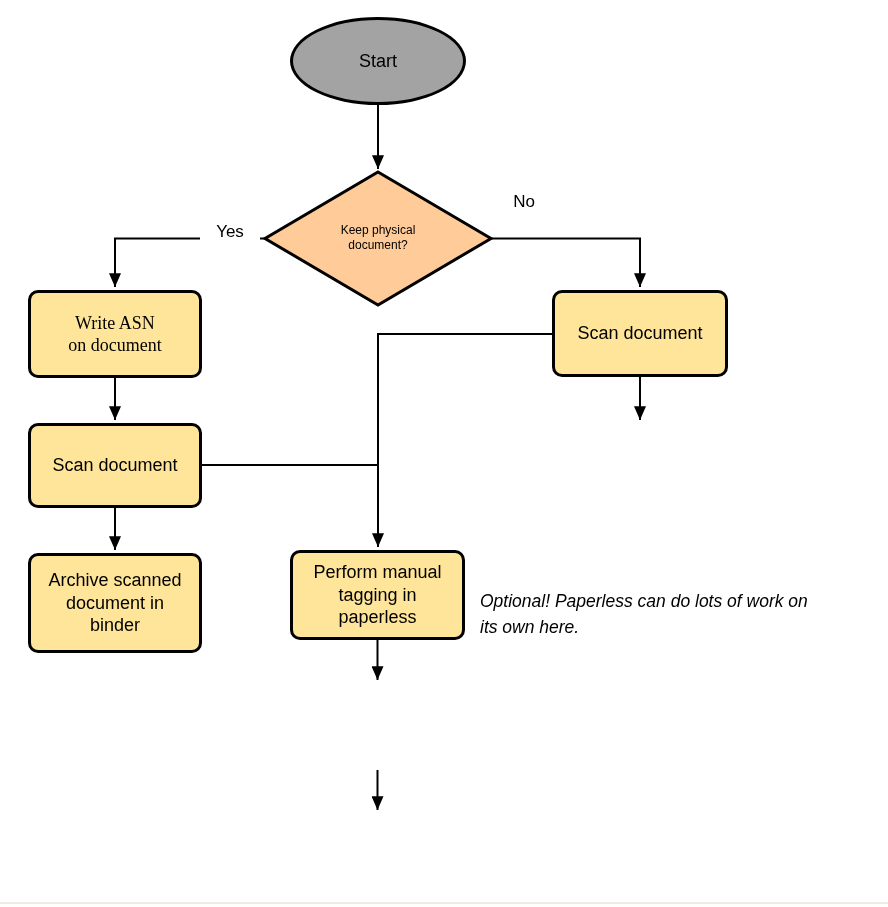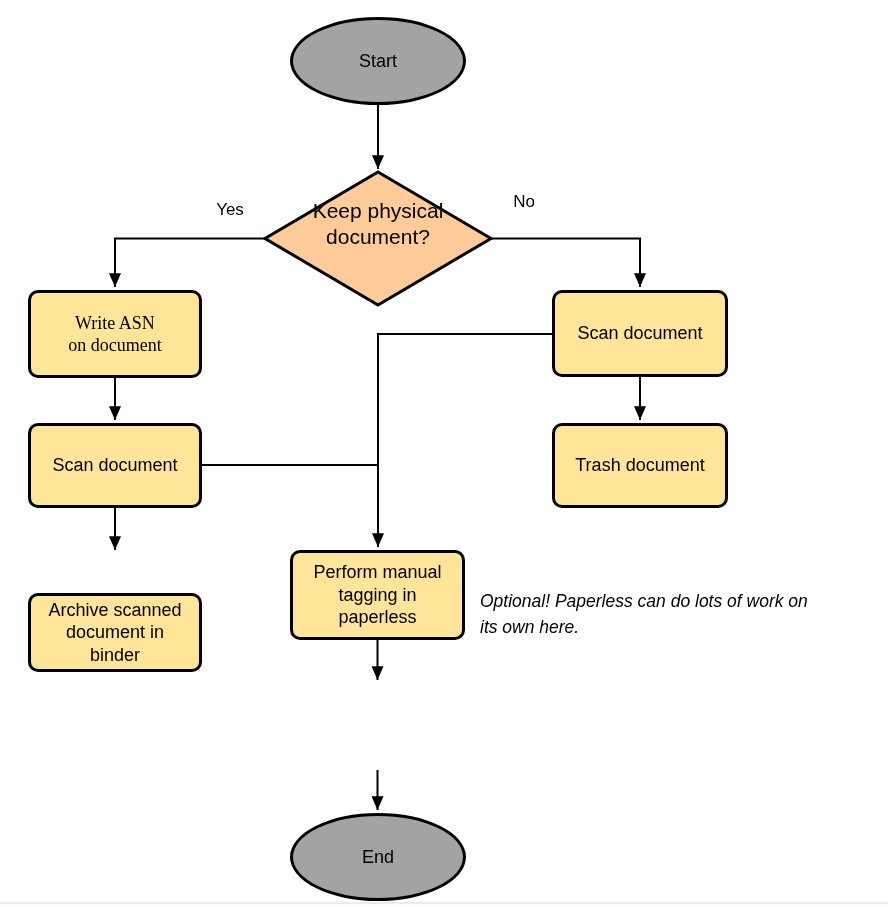--- a/index.html
+++ b/index.html
@@ -41,24 +41,24 @@
     border-radius: 50%;
   }
   .process {
     background: #ffe599;
     border: 3px solid #000000;
     border-radius: 10px;
   }
   .decision-label {
     position: absolute;
     display: flex;
-    align-items: flex-start;
+    align-items: center;
     justify-content: center;
     text-align: center;
-    font-size: 21px;
+    font-size: 12px;
     line-height: 1.25;
     white-space: pre-line;
   }
   .edge-label {
     position: absolute;
     font-size: 17px;
     text-align: center;
     background: #ffffff;
     padding: 0 2px;
   }
@@ -76,27 +76,27 @@
     width: 888px;
     height: 2px;
     background: #efecdf;
   }
 
   
   #n-start      { left: 290px; top: 17px;  width: 176px; height: 88px; }
   #n-decision   { left: 283px; top: 198px; width: 190px; height: 80px; }
   #n-write-asn  { left: 28px;  top: 290px; width: 174px; height: 88px; font-family: Liberation Serif, serif; }
   #n-scan-left  { left: 28px;  top: 423px; width: 174px; height: 85px; }
-  #n-archive    { left: 28px;  top: 553px; width: 174px; height: 79px; margin-top: 40px; }
+  #n-archive    { left: 28px;  top: 553px; width: 174px; height: 100px; }
   #n-scan-right { left: 552px; top: 290px; width: 176px; height: 87px; }
   #n-trash      { left: 552px; top: 423px; width: 176px; height: 85px; }
   #n-tagging    { left: 290px; top: 550px; width: 175px; height: 90px; text-align: center; }
   #n-remove     { left: 290px; top: 683px; width: 175px; height: 87px; }
   #n-end        { left: 290px; top: 813px; width: 176px; height: 88px; }
-  #l-yes        { left: 200px; top: 200px; width: 56px; }
+  #l-yes        { left: 200px; top: 222px; width: 56px; }
   #l-no         { left: 494px; top: 192px; width: 56px; }
   #note-text    { left: 480px; top: 588px; width: 412px; }
 </style>
 </head>
 <body>
 
 <div class="canvas">
 
   <svg class="edges" viewBox="0 0 888 907" xmlns="http://www.w3.org/2000/svg">
     <defs>
@@ -143,34 +143,28 @@
   <div id="n-archive" class="node process">
     <span>Archive scanned
 document in
 binder</span>
   </div>
 
   <div id="n-scan-right" class="node process">
     <span>Scan document</span>
   </div>
 
-  <div id="n-trash" class="node process">
-    <span>Trash document</span>
-  </div>
 
   <div id="n-tagging" class="node process">
     <span>Perform manual
 tagging in
 paperless</span>
   </div>
 
 
-  <div id="n-end" class="node terminal">
-    <span>End</span>
-  </div>
 
   <div id="l-yes" class="edge-label">Yes</div>
   <div id="l-no" class="edge-label">No</div>
 
   <div id="note-text" class="note">Optional! Paperless can do lots of work on
 its own here.</div>
 
   <div class="bottom-rule"></div>
 </div>
 

